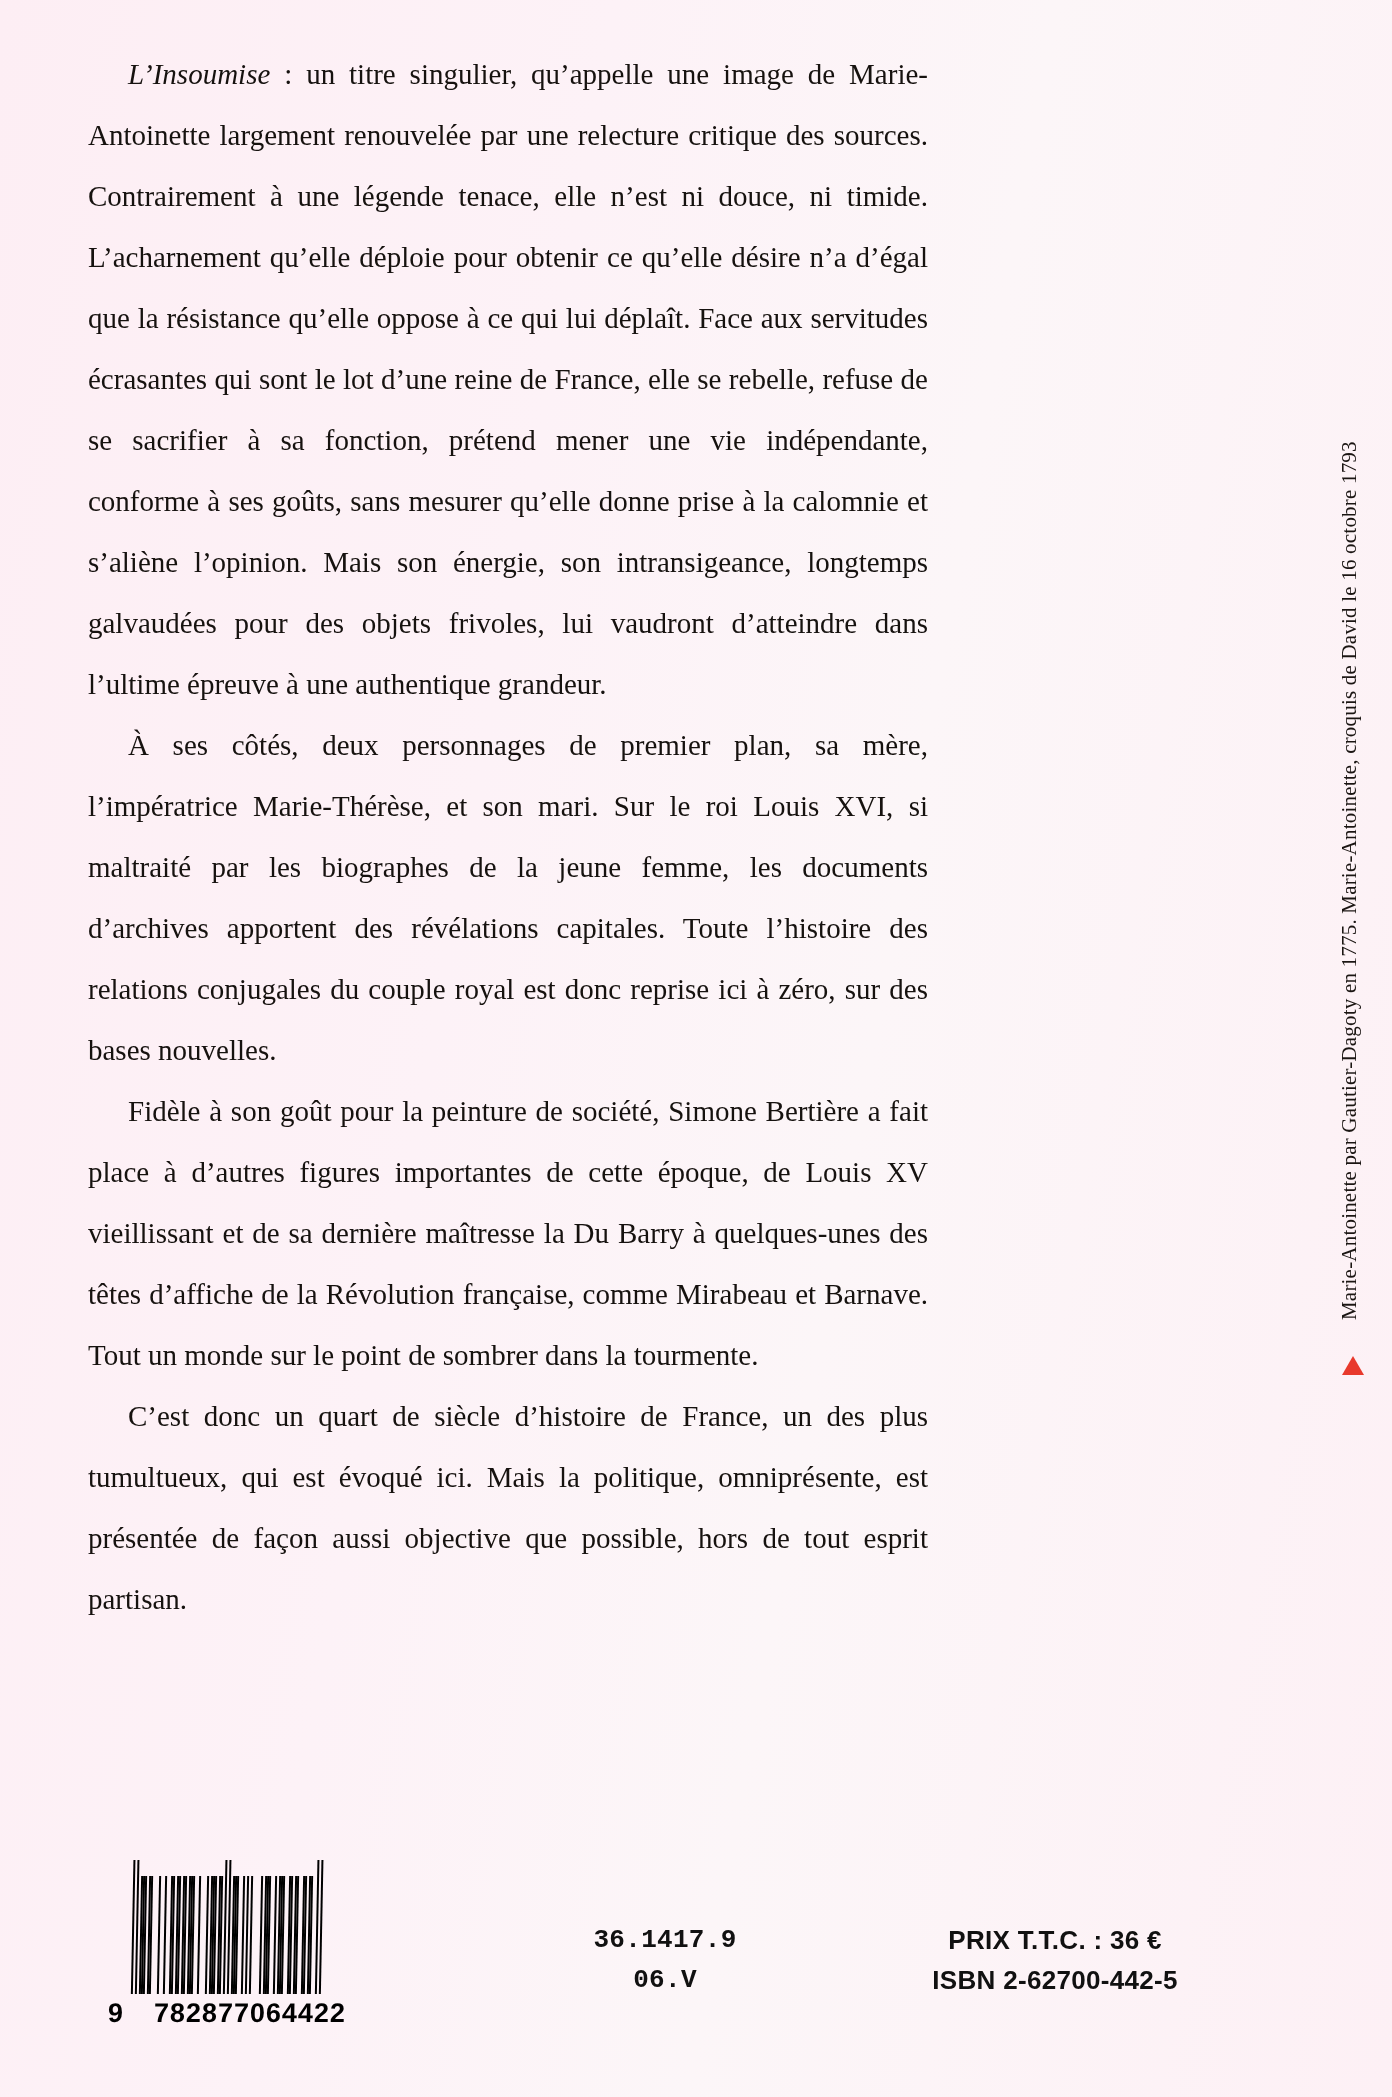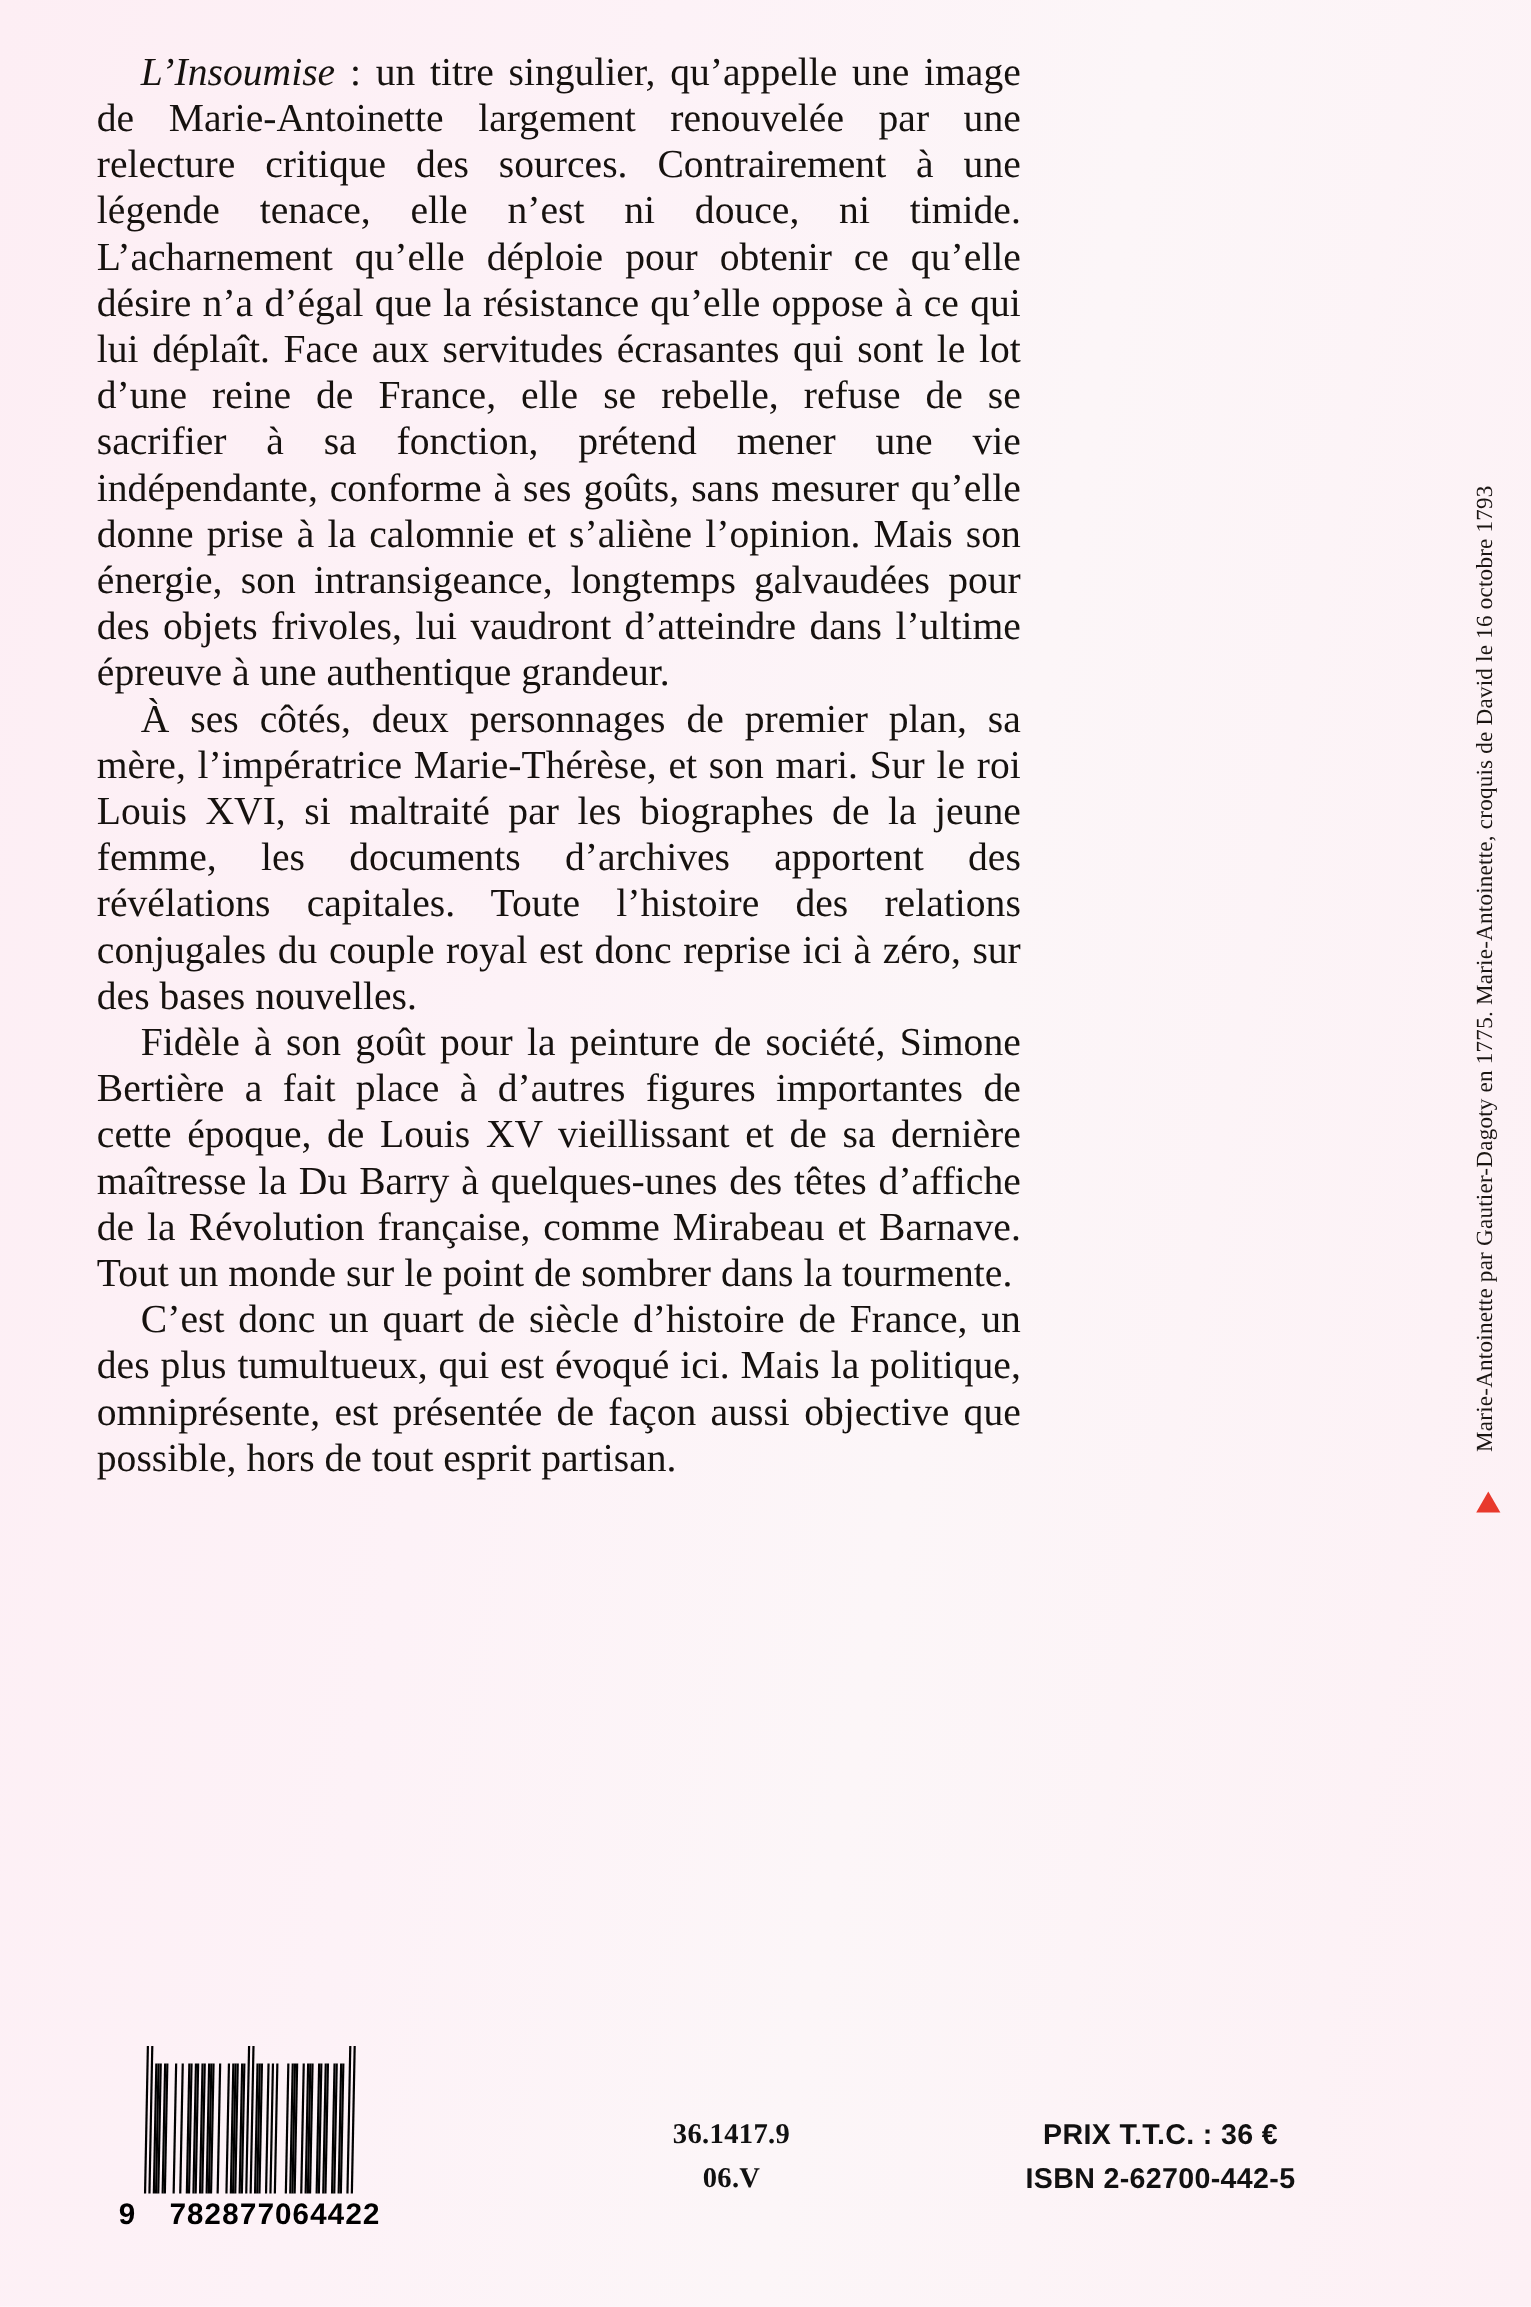--- a/index.html
+++ b/index.html
@@ -28,22 +28,22 @@
     pointer-events: none;
   }
   #blurb {
     position: absolute;
     left: 88px;
     top: 44px;
     width: 840px;
     text-align: justify;
     text-justify: inter-word;
     color: #16120f;
-    font-size: 36px;
-    line-height: 42px;
+    font-size: 29px;
+    line-height: 61px;
     hyphens: none;
   }
   #blurb p {
     margin: 0 0 0 0;
     text-indent: 40px;
   }
   #blurb p:last-child {
     margin-bottom: 0;
   }
   .book-title {
@@ -117,21 +117,21 @@
   #barcode-digits .d-lead { position: absolute; left: 0px;   top: 4px; }
   #barcode-digits .d-left { position: absolute; left: 46px;  top: 4px; }
   #barcode-digits .d-right{ position: absolute; left: 142px; top: 4px; }
 
   #ref-block {
     position: absolute;
     left: 575px;
     top: 60px;
     width: 180px;
     text-align: center;
-    font-family: Liberation Serif, serif;
+    font-family: Liberation Mono, monospace;
     font-size: 26px;
     font-weight: 700;
     color: #111;
     line-height: 40px;
     letter-spacing: 0.3px;
   }
   #price-block {
     position: absolute;
     left: 900px;
     top: 60px;

